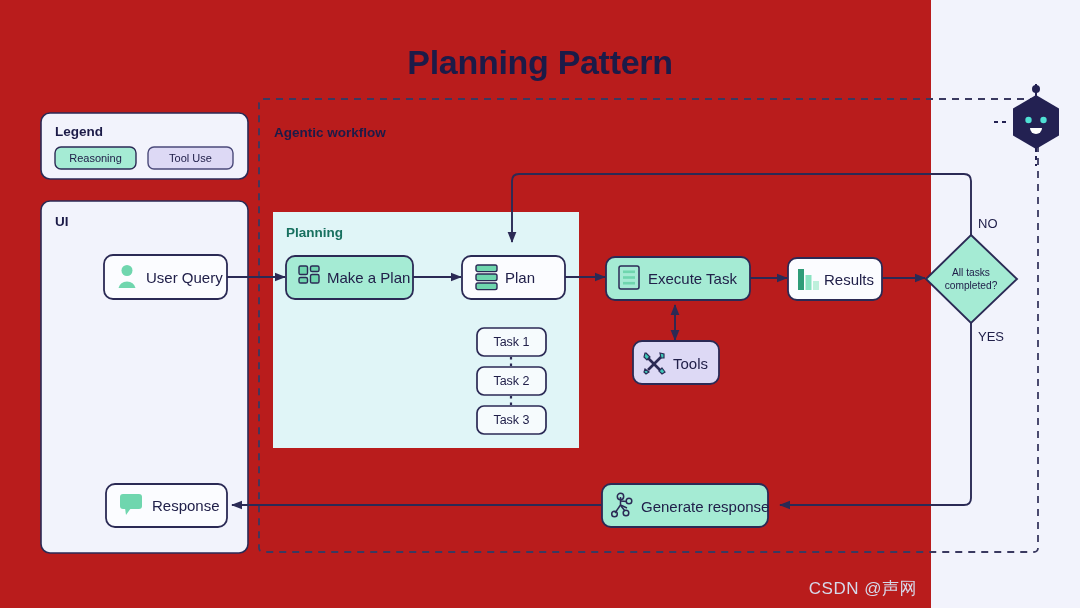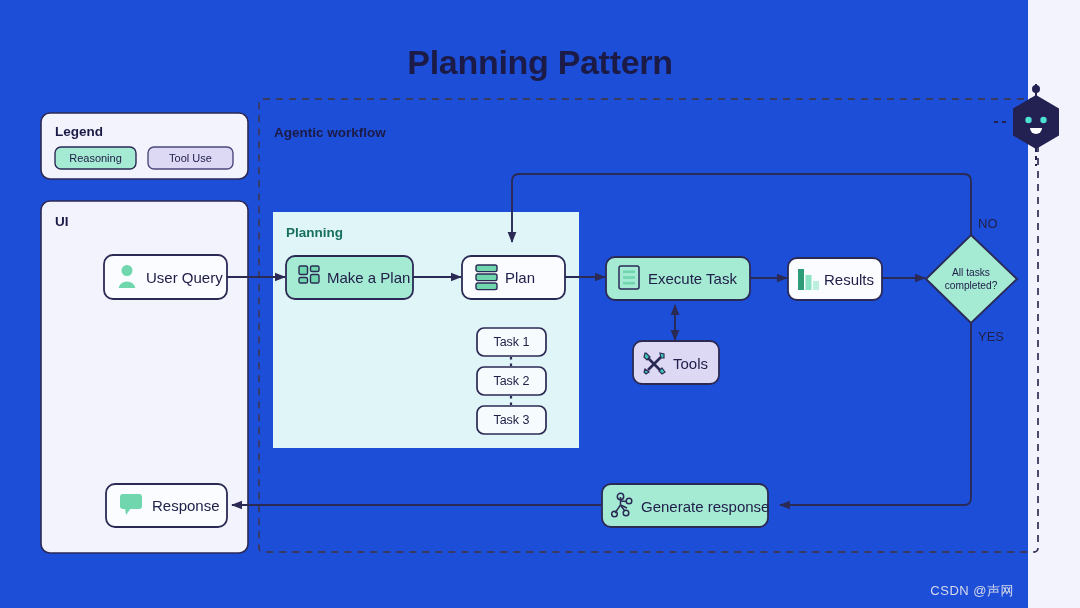--- a/index.html
+++ b/index.html
@@ -5,22 +5,22 @@
   * { box-sizing: border-box; }
   html, body {
     margin: 0; padding: 0;
     width: 1080px; height: 608px;
     background: #f2f3fc;
     font-family: "Liberation Sans", sans-serif;
     overflow: hidden;
   }
   #stage {
     position: relative;
-    width: 1028px; height: 608px;
-    background: #1d4ed8;
+    width: 931px; height: 608px;
+    background: #b91c1c;
   }
   svg#diagram { position: absolute; inset: 0; width: 1080px; height: 608px; }
 
   .title-text {
     font-size: 34px; font-weight: 700; fill: #1c1b48;
     letter-spacing: -0.3px;
   }
   .panel-fill { fill: #f2f3fc; }
   .panel-stroke { stroke: #2b2a55; stroke-width: 1.6; fill: none; }
   .panel-label { font-size: 13.5px; font-weight: 700; fill: #1c1b48; }
@@ -53,21 +53,21 @@
   .icon-green-solid { fill: #6fd6ae; }
   .icon-outline     { fill: none; stroke: #2b2a55; stroke-width: 1.5; }
 
   .logo-body { fill: #232152; }
   .logo-eye { fill: #4fe0d4; }
   .logo-mouth { fill: #ffffff; }
   .logo-line { stroke: #232152; stroke-width: 2; stroke-dasharray: 4 4; fill:none; }
 
   .watermark {
     position: absolute; right: 14px; bottom: 8px;
-    font-size: 13px; color: #d6d9ea; letter-spacing: 0.5px;
+    font-size: 17px; color: #d6d9ea; letter-spacing: 0.5px;
     font-family: "Liberation Sans", sans-serif;
     user-select: none;
     margin-top: 19px;
   }
 </style>
 </head>
 <body>
 
 <div id="stage">
 

